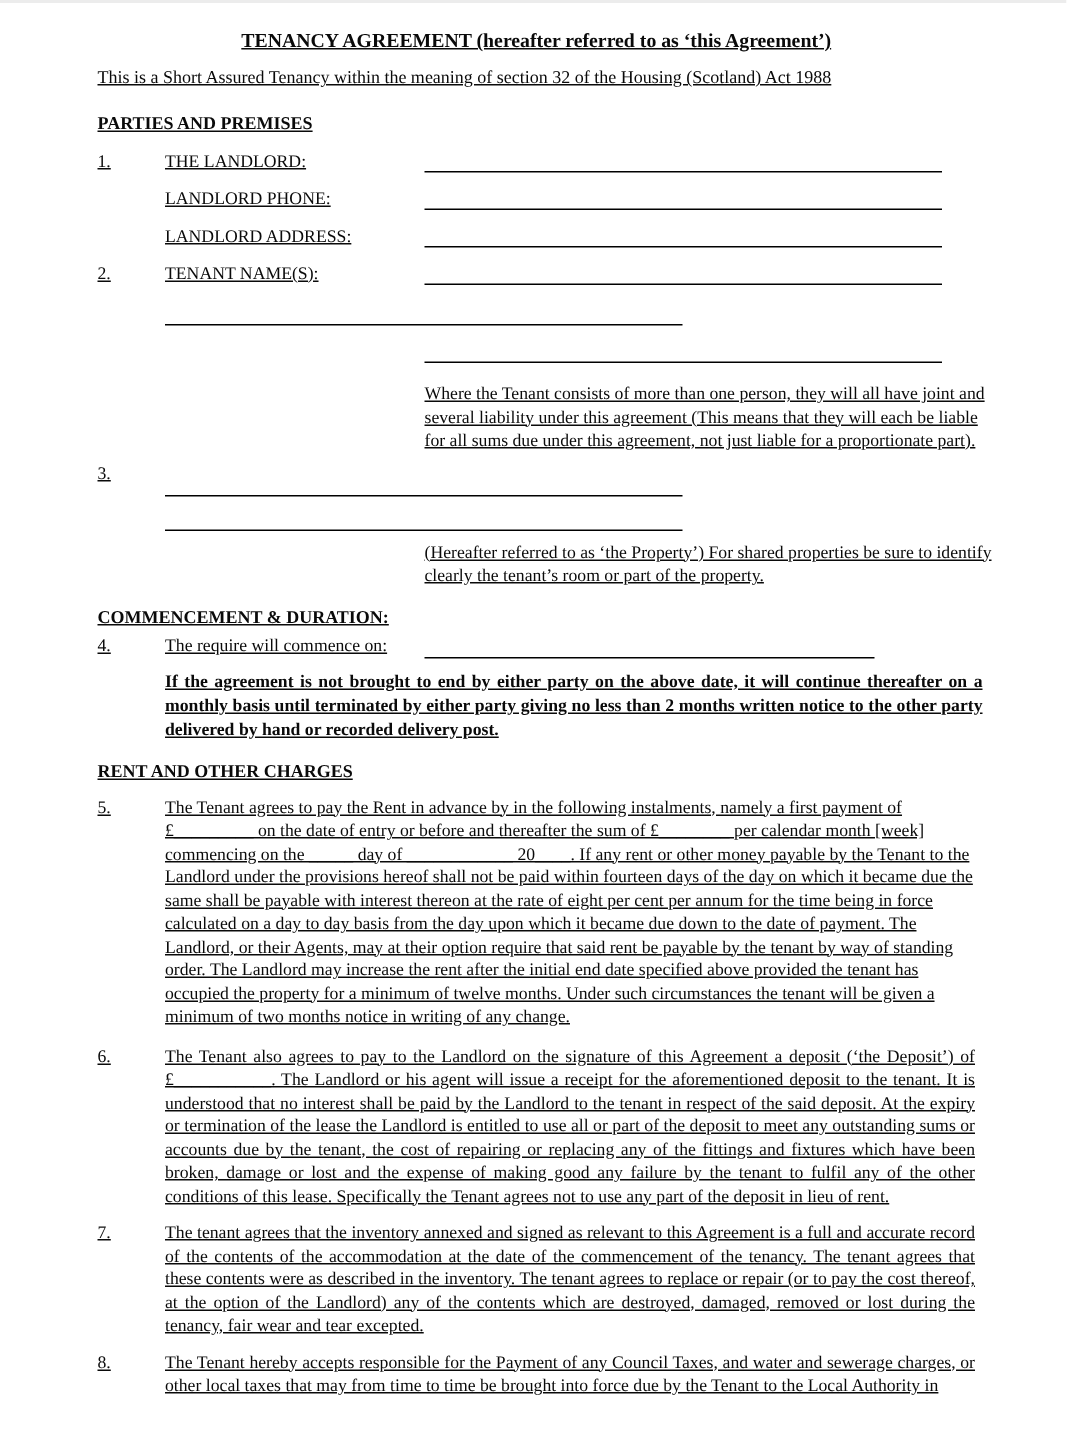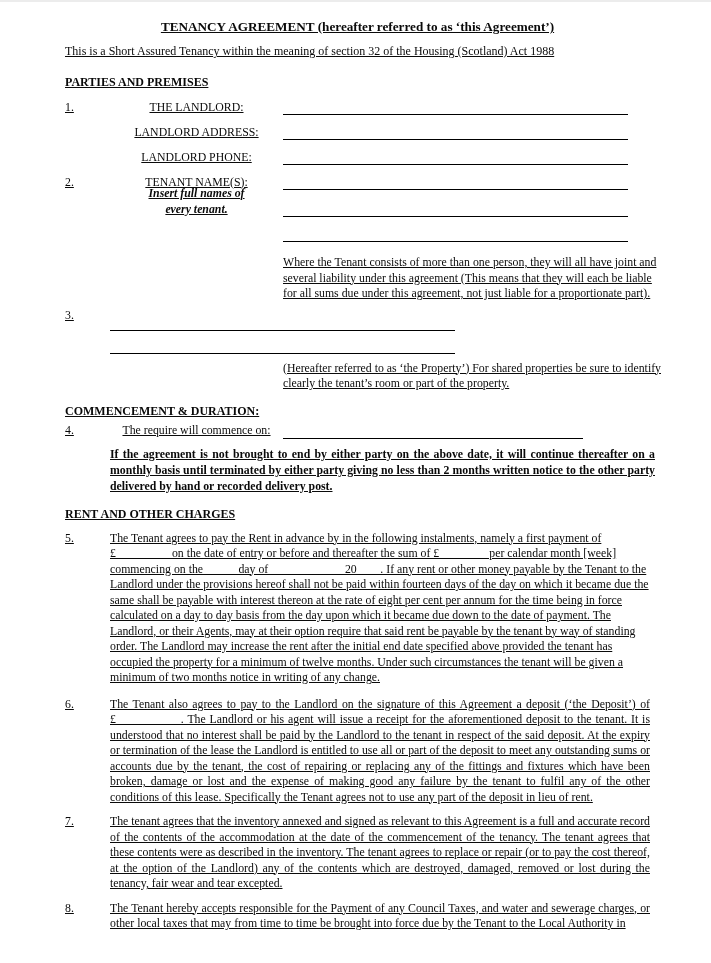--- a/index.html
+++ b/index.html
@@ -19,21 +19,21 @@
   .heading{font-weight:bold;font-size:12px;line-height:16px;}
   .h-parties{margin-top:15px;}
   .h-comm{margin-top:11px;}
   .h-rent{margin-top:12px;}
 
   .frow{display:flex;align-items:flex-end;}
   .r25{height:25px;}
   .r27{height:27px;}
   .r20{height:20px;}
   .fnum{width:45px;flex:none;}
-  .flabel{width:173px;flex:none;text-align:center;}
+  .flabel{width:173px;flex:none;}
   .endlabel{width:93px;flex:none;}
   .rule{border-bottom:1.5px solid #000;flex:none;height:0;}
   .w345{width:345px;}
   .w300{width:300px;}
   .w384{width:384px;}
 
   .note{font-style:italic;font-weight:bold;white-space:pre-line;line-height:15.5px;}
 
   .right-para{margin-left:218px;width:380px;line-height:15.5px;}
   .mt13{margin-top:13px;}
@@ -65,40 +65,38 @@
   <div class="heading h-parties">PARTIES AND PREMISES</div>
 
   <div class="frow r25">
     <div class="fnum">1.</div>
     <div class="flabel">THE LANDLORD:</div>
     <div class="rule w345"></div>
   </div>
 
   <div class="frow r25">
     <div class="fnum"></div>
-    <div class="flabel">LANDLORD ADDRESS:</div>
+    <div class="flabel">LANDLORD PHONE:</div>
     <div class="rule w345"></div>
   </div>
 
   <div class="frow r25">
     <div class="fnum"></div>
-    <div class="flabel">LANDLORD PHONE:</div>
+    <div class="flabel">LANDLORD ADDRESS:</div>
     <div class="rule w345"></div>
   </div>
 
   <div class="frow r25">
     <div class="fnum">2.</div>
     <div class="flabel">TENANT NAME(S):</div>
     <div class="rule w345"></div>
   </div>
 
   <div class="frow r27">
     <div class="fnum"></div>
-    <div class="flabel note">Insert full names of
-every tenant.</div>
     <div class="rule w345"></div>
   </div>
 
   <div class="frow r25">
     <div class="fnum"></div>
     <div class="flabel"></div>
     <div class="rule w345"></div>
   </div>
 
   <div class="right-para mt13">Where the Tenant consists of more than one person, they will all have joint and several liability under this agreement (This means that they will each be liable for all sums due under this agreement, not just liable for a proportionate part).</div>

